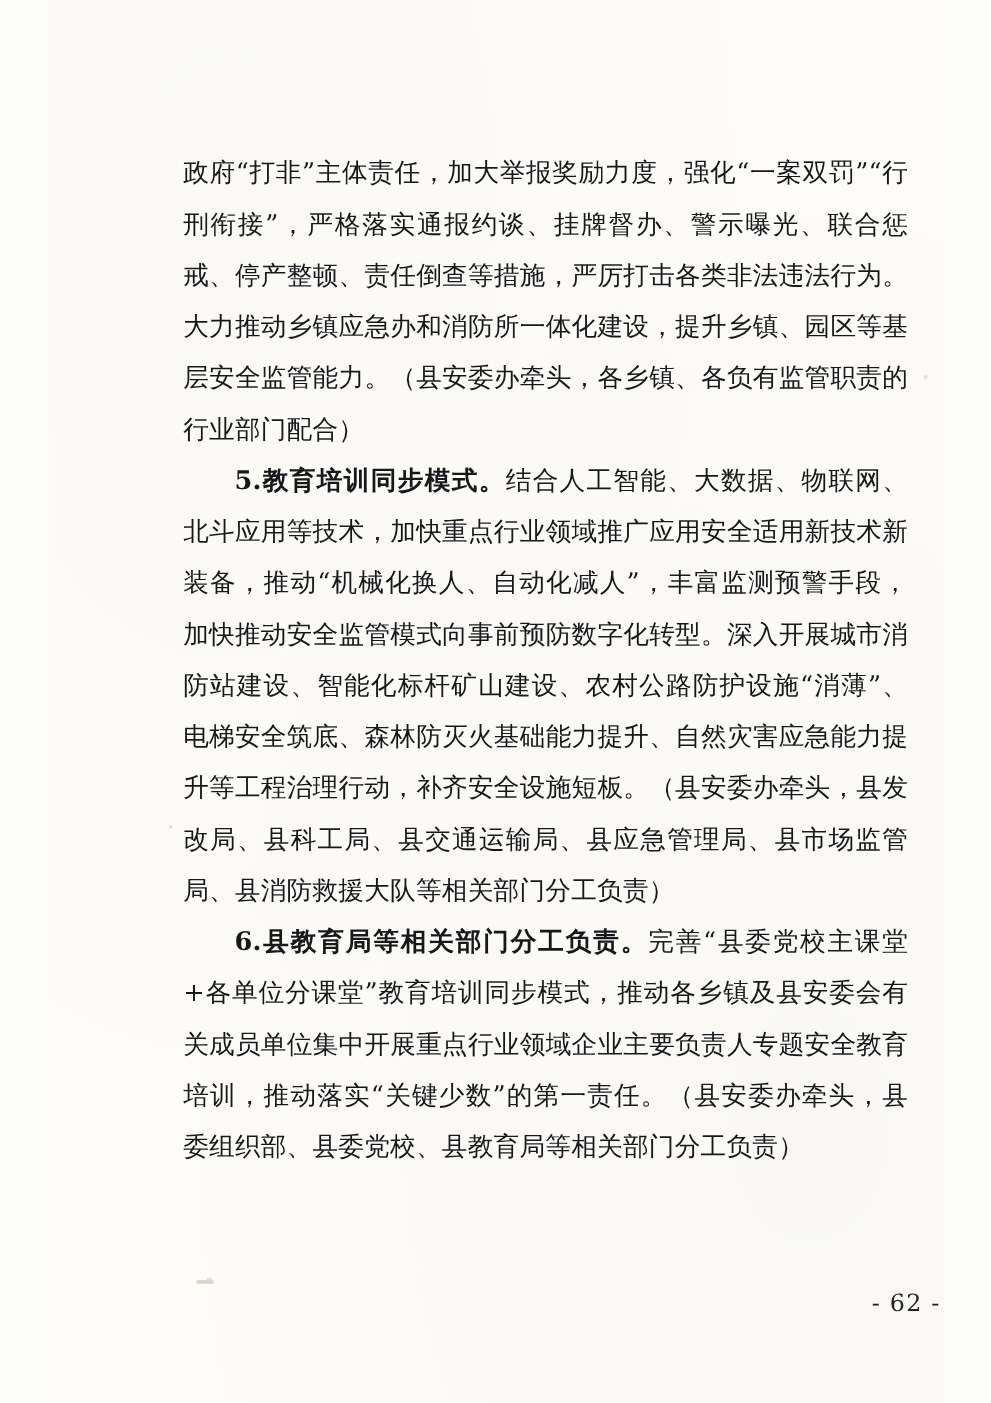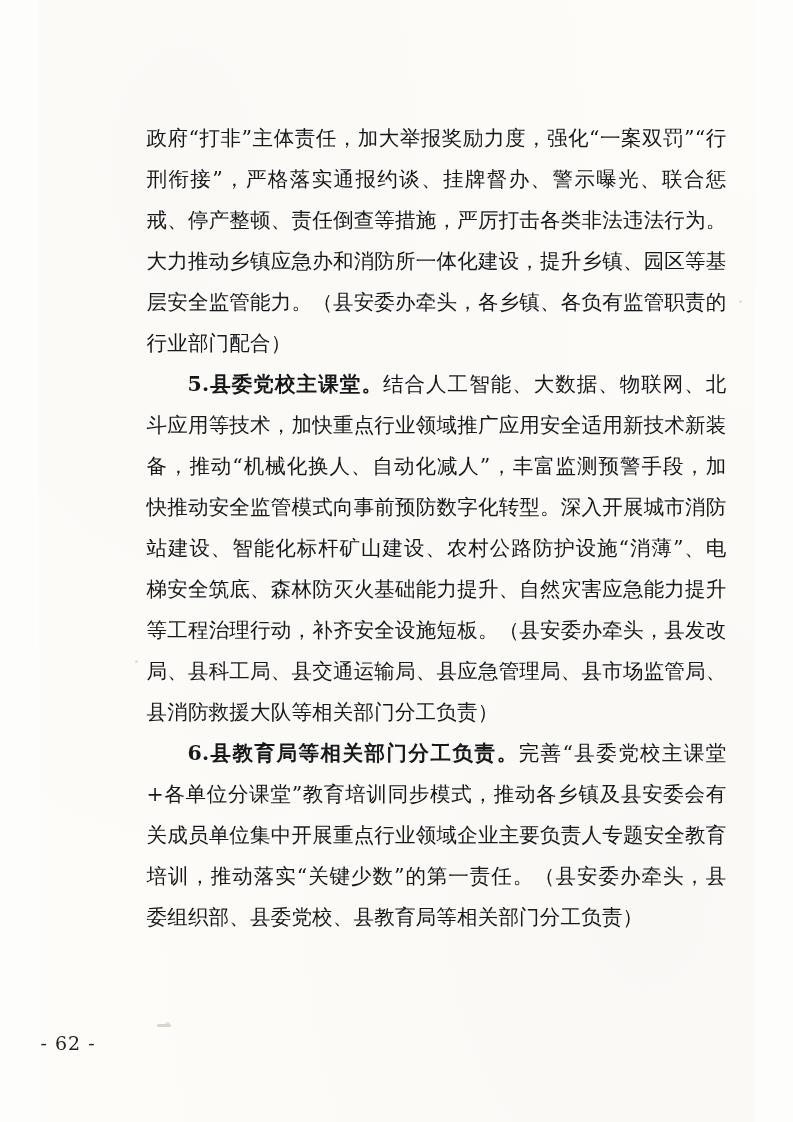--- a/index.html
+++ b/index.html
@@ -51,21 +51,21 @@
   }
   .num-run {
     font-weight: bold;
     font-family: "DejaVu Serif", "Liberation Serif", serif;
   }
   .folio {
     position: absolute;
     left: 0;
     right: 0;
     top: 1032px;
-    text-align: left;
+    text-align: right;
     font-size: 19px;
     font-family: "DejaVu Serif", "Liberation Serif", serif;
     color: #232323;
     letter-spacing: 1px;
     text-decoration: underline;
   }
   .folio .mark {
     display: inline-block;
     padding: 0 2px;
   }
@@ -95,21 +95,21 @@
   <div class="speck" style="left:96px; top:660px; width:3px; height:3px;"></div>
 
   <div class="body-area">
 
     <p class="para">
       <span>政府“打非”主体责任，加大举报奖励力度，强化“一案双罚”“行刑衔接”，严格落实通报约谈、挂牌督办、警示曝光、联合惩戒、停产整顿、责任倒查等措施，严厉打击各类非法违法行为。大力推动乡镇应急办和消防所一体化建设，提升乡镇、园区等基层安全监管能力。（县安委办牵头，各乡镇、各负有监管职责的行业部门配合）</span>
     </p>
 
 
     <p class="para indent">
-      <span class="num-run">5.</span><span class="heading-run">县委党校主课堂。</span><span>结合人工智能、大数据、物联网、北斗应用等技术，加快重点行业领域推广应用安全适用新技术新装备，推动“机械化换人、自动化减人”，丰富监测预警手段，加快推动安全监管模式向事前预防数字化转型。深入开展城市消防站建设、智能化标杆矿山建设、农村公路防护设施“消薄”、电梯安全筑底、森林防灭火基础能力提升、自然灾害应急能力提升等工程治理行动，补齐安全设施短板。（县安委办牵头，县发改局、县科工局、县交通运输局、县应急管理局、县市场监管局、县消防救援大队等相关部门分工负责）</span>
+      <span class="num-run">5.</span><span class="heading-run">教育培训同步模式。</span><span>结合人工智能、大数据、物联网、北斗应用等技术，加快重点行业领域推广应用安全适用新技术新装备，推动“机械化换人、自动化减人”，丰富监测预警手段，加快推动安全监管模式向事前预防数字化转型。深入开展城市消防站建设、智能化标杆矿山建设、农村公路防护设施“消薄”、电梯安全筑底、森林防灭火基础能力提升、自然灾害应急能力提升等工程治理行动，补齐安全设施短板。（县安委办牵头，县发改局、县科工局、县交通运输局、县应急管理局、县市场监管局、县消防救援大队等相关部门分工负责）</span>
     </p>
 
     <p class="para indent">
       <span class="num-run">6.</span><span class="heading-run">县教育局等相关部门分工负责。</span><span>完善“县委党校主课堂+各单位分课堂”教育培训同步模式，推动各乡镇及县安委会有关成员单位集中开展重点行业领域企业主要负责人专题安全教育培训，推动落实“关键少数”的第一责任。（县安委办牵头，县委组织部、县委党校、县教育局等相关部门分工负责）</span>
     </p>
 
   </div>
 
   <div class="edge-mark"></div>
 

